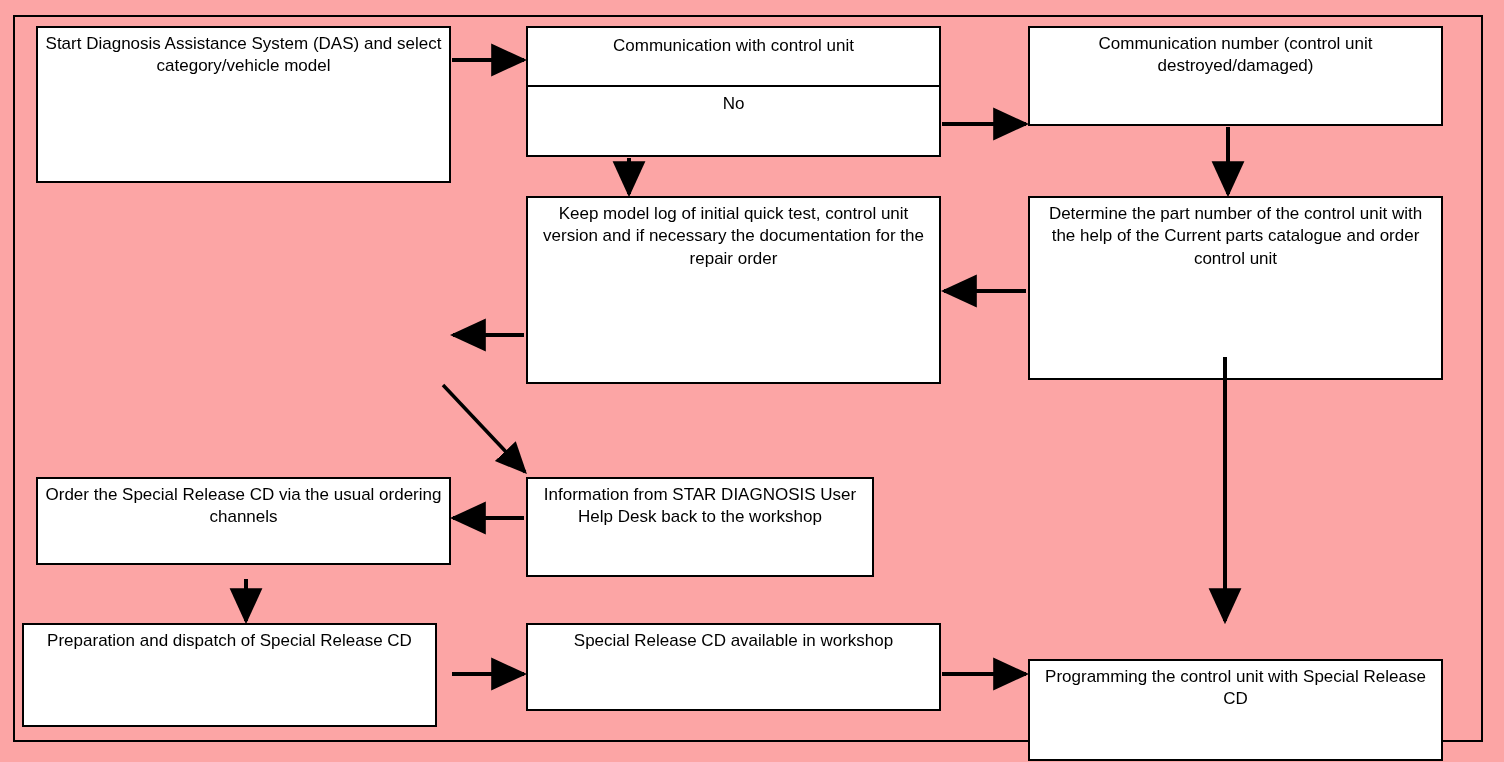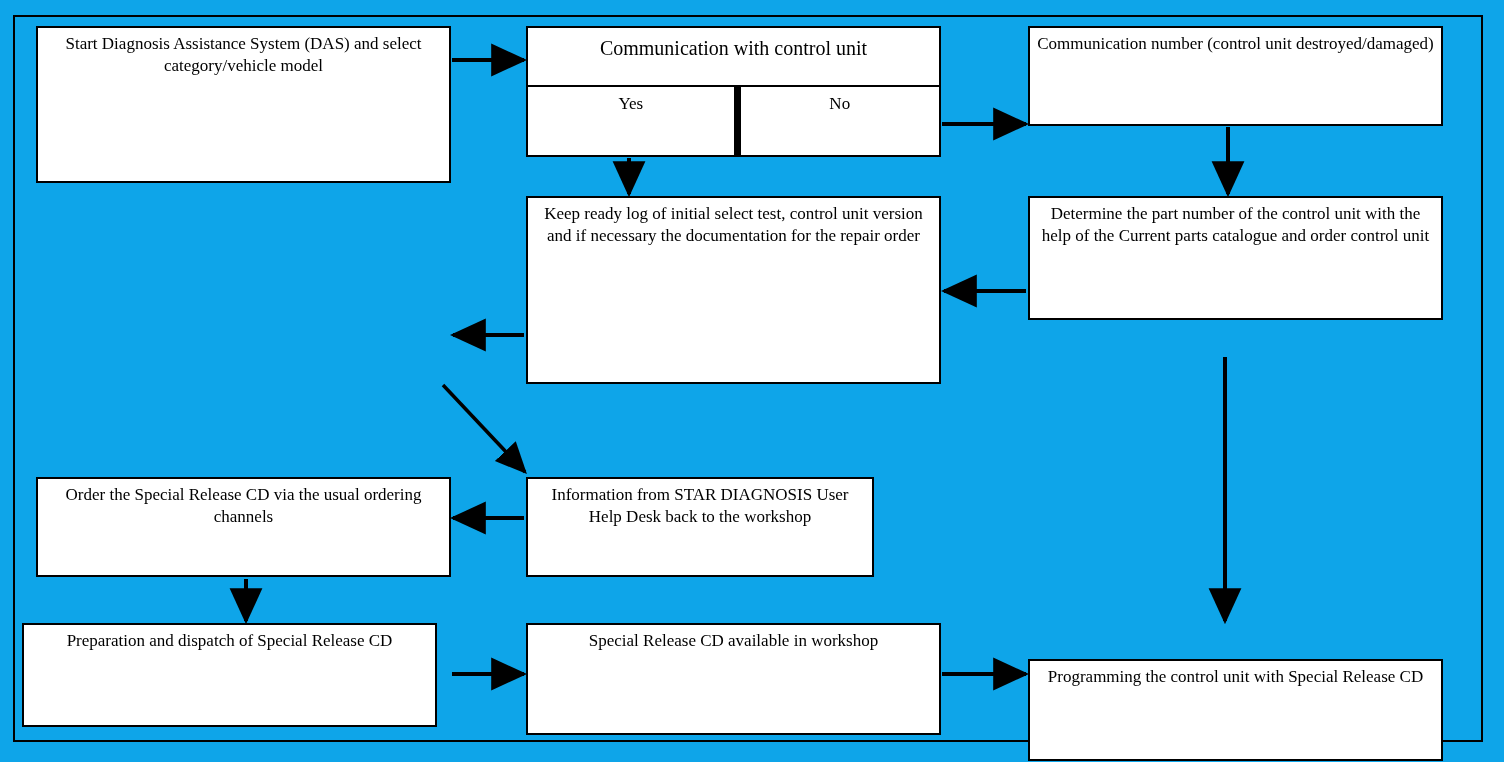--- a/index.html
+++ b/index.html
@@ -4,22 +4,22 @@
 <style>
   html, body {
     margin: 0;
     padding: 0;
     background: #ffffff;
   }
   #canvas {
     position: relative;
     width: 1504px;
     height: 762px;
-    background: #0ea5e9;
-    font-family: Liberation Serif, serif;
+    background: #fca5a5;
+    font-family: Liberation Sans, sans-serif;
     overflow: hidden;
   }
   #outer-frame {
     position: absolute;
     left: 13px;
     top: 15px;
     width: 1470px;
     height: 727px;
     border: 2px solid #000000;
     box-sizing: border-box;
@@ -36,21 +36,21 @@
   .node-label {
     text-align: center;
     font-size: 17px;
     line-height: 1.32;
     color: #000000;
     padding: 5px 6px 0 6px;
     white-space: pre-line;
   }
   .decision-head {
     text-align: center;
-    font-size: 20px;
+    font-size: 17px;
     line-height: 1.32;
     color: #000000;
     padding: 7px 6px 0 6px;
     height: 57px;
     box-sizing: border-box;
   }
   .decision-options {
     display: flex;
     flex-direction: row;
     border-top: 2px solid #000000;
@@ -84,51 +84,50 @@
 
   <div id="outer-frame"></div>
 
   <div class="node" style="left:36px; top:26px; width:415px; height:157px;">
     <div class="node-label">Start Diagnosis Assistance System (DAS) and select category/vehicle model</div>
   </div>
 
   <div class="node" style="left:526px; top:26px; width:415px; height:131px;">
     <div class="decision-head">Communication with control unit</div>
     <div class="decision-options">
-      <div class="decision-option">Yes</div>
       <div class="decision-option">No</div>
     </div>
   </div>
 
   <div class="node" style="left:1028px; top:26px; width:415px; height:100px;">
     <div class="node-label">Communication number (control unit destroyed/damaged)</div>
   </div>
 
   <div class="node" style="left:526px; top:196px; width:415px; height:188px;">
-    <div class="node-label">Keep ready log of initial select test, control unit version and if necessary the documentation for the repair order</div>
+    <div class="node-label">Keep model log of initial quick test, control unit version and if necessary the documentation for the repair order</div>
   </div>
 
-  <div class="node" style="left:1028px; top:196px; width:415px; height:124px;">
+  <div class="node" style="left:1028px; top:196px; width:415px; height:184px;">
     <div class="node-label">Determine the part number of the control unit with the help of the Current parts catalogue and order control unit</div>
   </div>
 
 
-  <div class="node" style="left:36px; top:477px; width:415px; height:100px;">
+  <div class="node" style="left:36px; top:477px; width:415px; height:88px;">
     <div class="node-label">Order the Special Release CD via the usual ordering channels</div>
   </div>
 
   <div class="node" style="left:526px; top:477px; width:348px; height:100px;">
     <div class="node-label">Information from STAR DIAGNOSIS User Help Desk back to the workshop</div>
   </div>
 
   <div class="node" style="left:22px; top:623px; width:415px; height:104px;">
     <div class="node-label">Preparation and dispatch of Special Release CD</div>
   </div>
 
-  <div class="node" style="left:526px; top:623px; width:415px; height:112px;">
+  <div class="node" style="left:526px; top:623px; width:415px; height:88px;">
     <div class="node-label">Special Release CD available in workshop</div>
   </div>
 
   <div class="node" style="left:1028px; top:623px; width:415px; height:102px;margin-top:36px;">
     <div class="node-label">Programming the control unit with Special Release CD</div>
   </div>
 
   <svg id="connectors" viewBox="0 0 1504 762" xmlns="http://www.w3.org/2000/svg">
     <defs>
       <marker id="arrowhead" markerWidth="9" markerHeight="9" refX="8.2" refY="4.5" orient="auto" markerUnits="strokeWidth">

